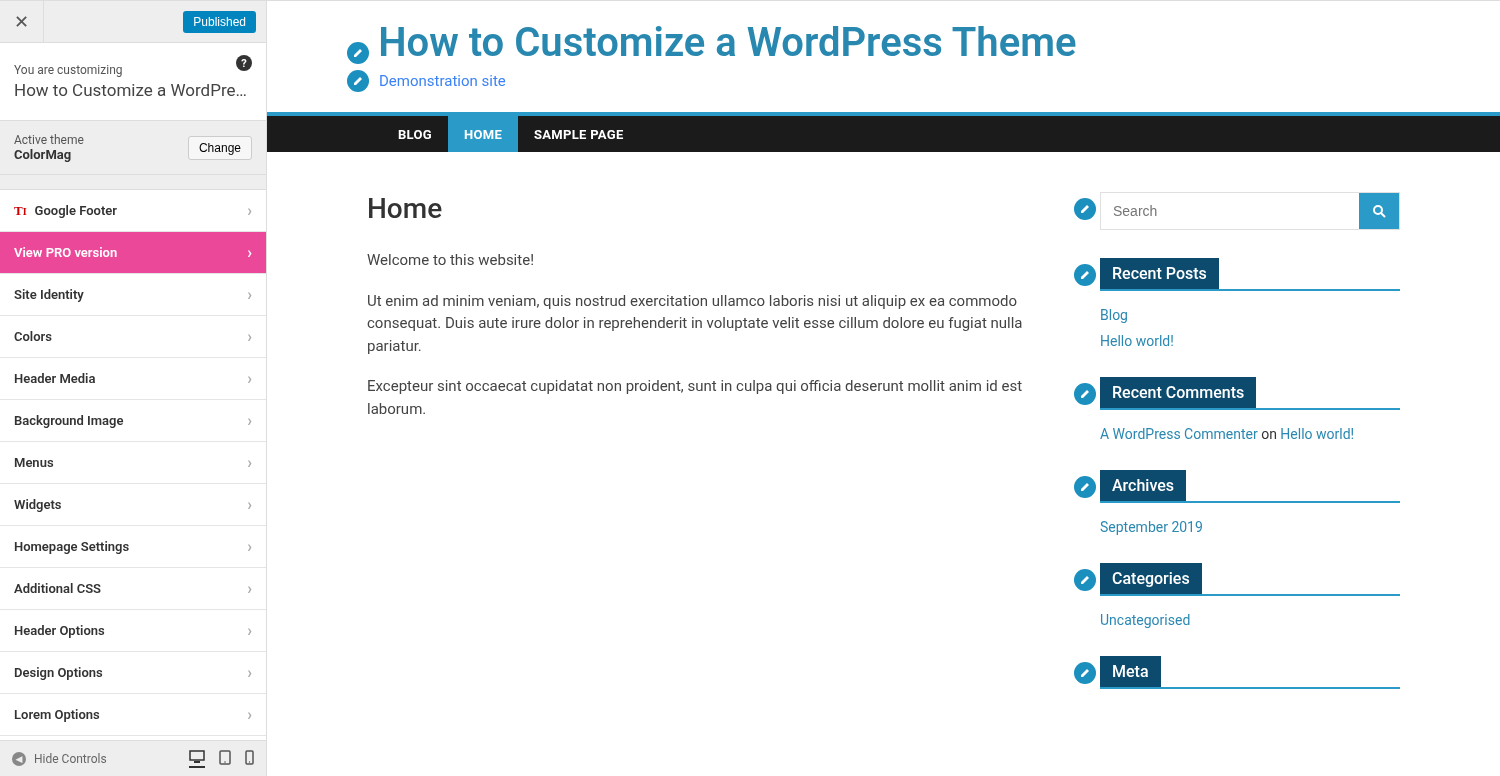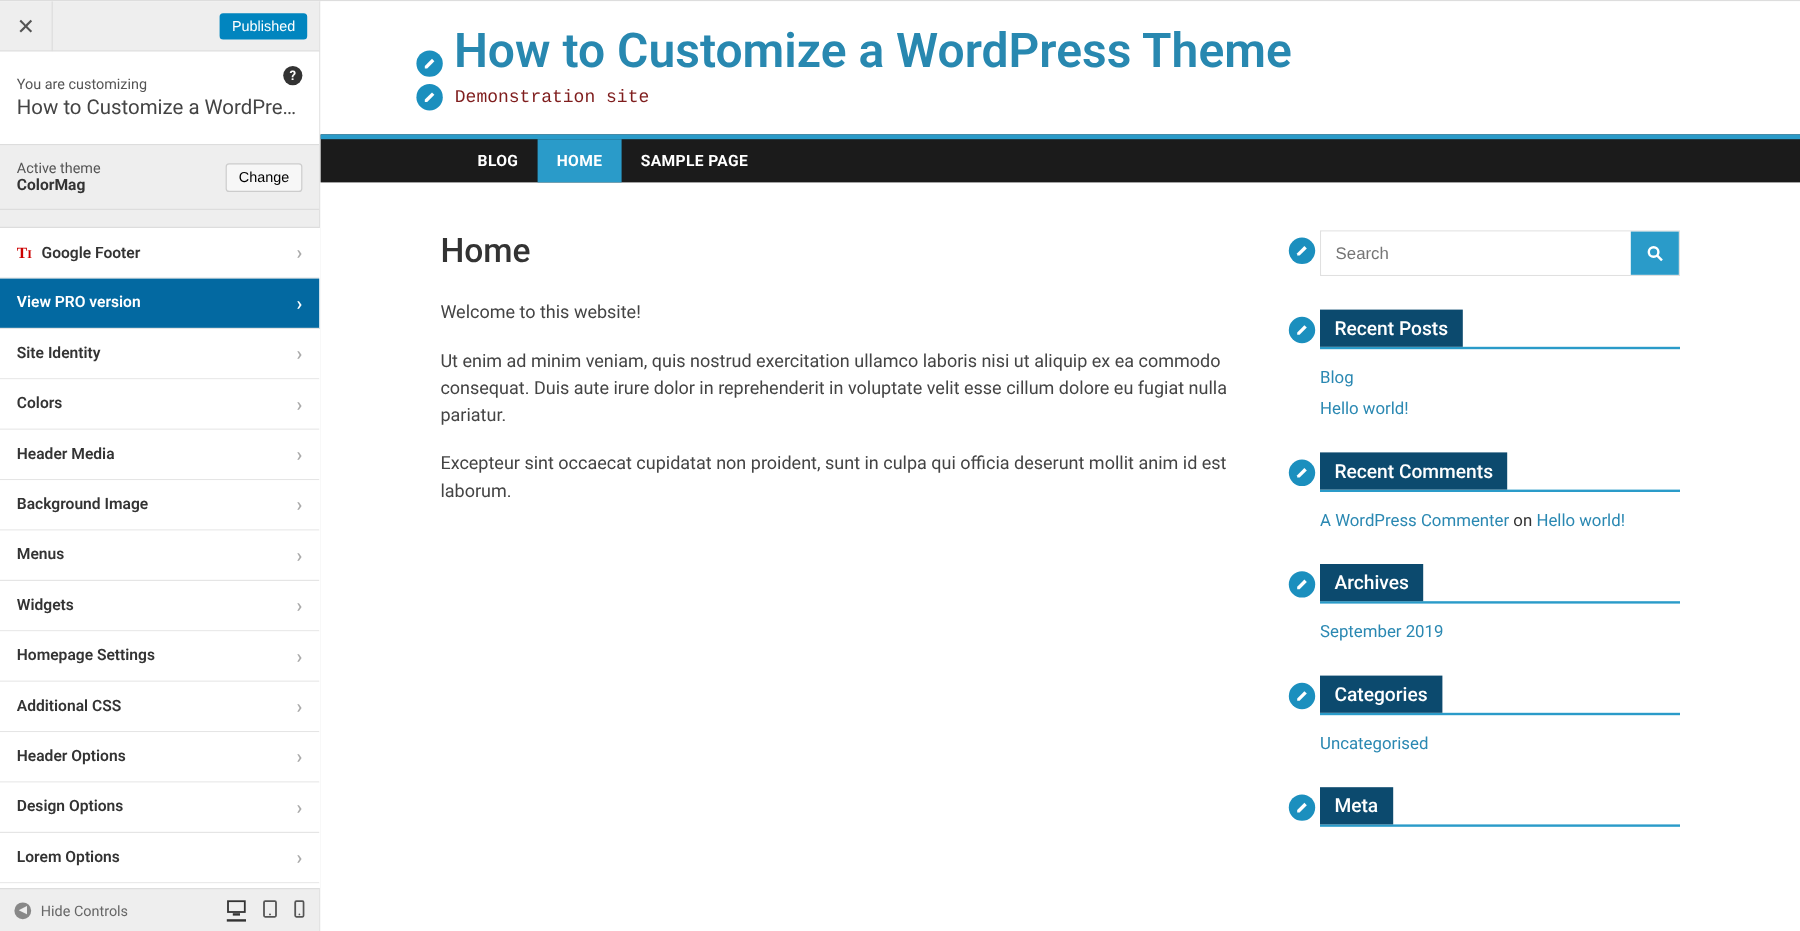--- a/index.html
+++ b/index.html
@@ -17,39 +17,39 @@
   .customizing-title { font-size: 17px; color: #444; white-space: nowrap; overflow: hidden; text-overflow: ellipsis; }
   .help-icon { position: absolute; right: 14px; top: 12px; width: 16px; height: 16px; border-radius: 50%; background: #333; color: #fff; font-size: 11px; display: flex; align-items: center; justify-content: center; font-weight: bold; }
   .active-theme-block { padding: 12px 14px; display: flex; justify-content: space-between; align-items: center; border-bottom: 1px solid #ddd; background: #eee; }
   .active-theme-left { font-size: 12px; color: #555; }
   .active-theme-name { font-weight: bold; color: #333; font-size: 13px; }
   .change-btn { background: #f7f7f7; border: 1px solid #ccc; padding: 4px 10px; font-size: 12px; border-radius: 3px; cursor: pointer; }
 
   .panel-list { flex: 1; background: #fff; overflow-y: auto; border-top: 1px solid #ddd; margin-top: 14px; }
   .panel-item { display: flex; align-items: center; justify-content: space-between; padding: 11px 14px; border-bottom: 1px solid #e5e5e5; cursor: pointer; background: #fff; color: #333; font-weight: 600; font-size: 13px; }
   .panel-item .chev { color: #aaa; font-size: 16px; }
-  .panel-item.selected { background: #0369a1; color: #fff; gap: 44px; }
+  .panel-item.selected { background: #ec4899; color: #fff; gap: 44px; }
   .panel-item.selected .chev { color: #fff; }
   .panel-item.gf { padding-left: 14px; }
   .gf-icon { color: #c00; font-weight: bold; margin-right: 8px; font-size: 13px; font-family: serif; }
 
   .sidebar-footer { height: 36px; border-top: 1px solid #ddd; background: #eee; display: flex; align-items: center; justify-content: space-between; padding: 0 12px; }
   .hide-controls { display: flex; align-items: center; color: #666; font-size: 12px; cursor: pointer; }
   .hide-controls .circ { width: 14px; height: 14px; border-radius: 50%; background: #888; color: #eee; display: inline-flex; align-items: center; justify-content: center; margin-right: 8px; font-size: 9px; }
   .devices { display: flex; gap: 14px; }
   .device-btn { cursor: pointer; color: #555; font-size: 15px; }
   .device-btn.active { border-bottom: 2px solid #333; padding-bottom: 2px; }
 
   
   .preview { flex: 1; background: #fff; overflow: auto; position: relative; }
   .preview-header { padding: 18px 40px 20px 80px; position: relative; }
   .edit-pencil { display: inline-flex; width: 22px; height: 22px; border-radius: 50%; background: #1b8fbe; color: #fff; align-items: center; justify-content: center; font-size: 11px; margin-right: 6px; vertical-align: middle; cursor: pointer; }
   .site-title { font-size: 40px; font-weight: 600; color: #2888b0; display: inline; }
   .site-tagline-row { margin-top: 4px; display: flex; align-items: center; }
-  .site-tagline { color: #7f1d1d; font-size: 15px; margin-left: 4px; font-family: Liberation Mono, monospace; }
+  .site-tagline { color: #3b82f6; font-size: 15px; margin-left: 4px; }
 
   .nav-strip { border-top: 4px solid #2a9bc9; background: #1b1b1b; height: 40px; display: flex; align-items: stretch; padding-left: 115px; }
   .nav-item { color: #fff; font-weight: 700; font-size: 13px; padding: 0 16px; display: flex; align-items: center; cursor: pointer; letter-spacing: 0.3px; }
   .nav-item.active { background: #2a9bc9; }
 
   .content-area { display: flex; padding: 40px 100px 20px 100px; gap: 60px; }
   .main-col { flex: 1; max-width: 690px; }
   .page-title { font-size: 28px; color: #333; margin-bottom: 24px; font-weight: 500; }
   .body-text { color: #444; font-size: 15px; line-height: 1.5; margin-bottom: 18px; }
 

